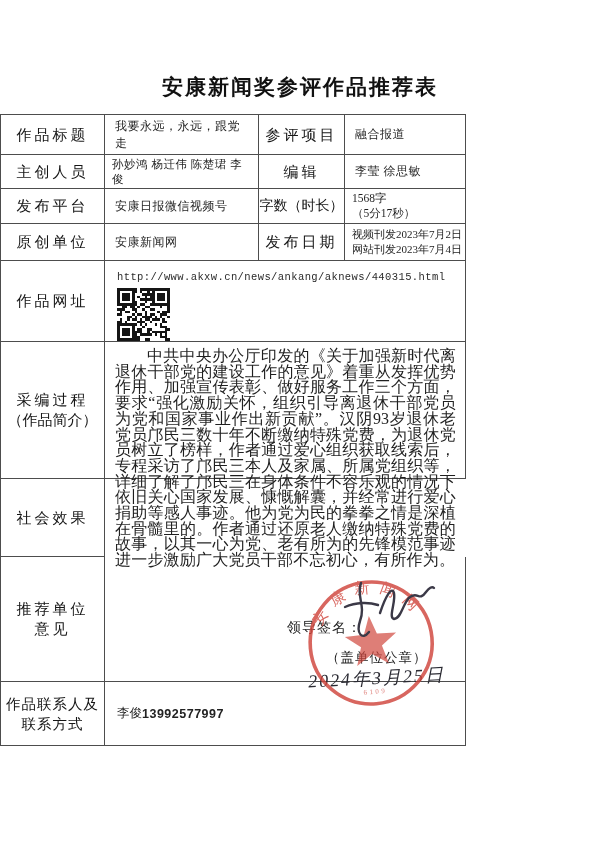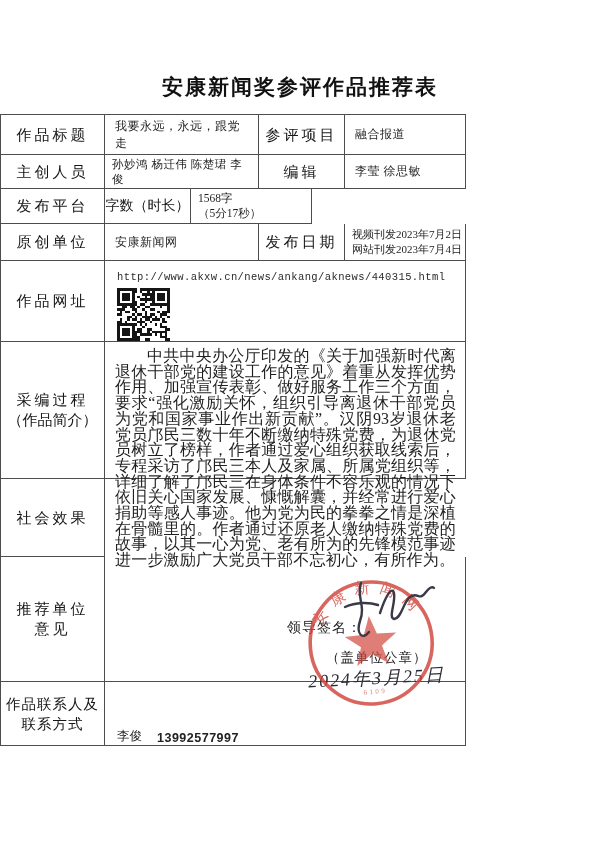--- a/index.html
+++ b/index.html
@@ -44,21 +44,21 @@
   .qr{margin:3px 0 0 12px;width:53px;height:53px;display:block;}
   
   .sig-label{position:absolute;left:182px;top:62px;font-size:14px;letter-spacing:1px;font-family:Liberation Mono, monospace;}
   .seal-note{position:absolute;left:221px;top:92px;font-size:13.5px;letter-spacing:1px;}
   .hand-date{
     position:absolute;left:203px;top:109px;font-size:18px;font-style:italic;
     transform:rotate(-3deg);letter-spacing:2px;color:#2b2b33;
   }
   .stamp{position:absolute;left:196px;top:14px;width:140px;height:140px;z-index:3;opacity:.82;transform:rotate(-5deg);pointer-events:none;}
   .signature{position:absolute;left:226px;top:14px;width:106px;height:84px;z-index:4;pointer-events:none;}
-  .contact{display:flex;align-items:flex-end;gap:15px;font-size:12.5px;padding-left:12px;}
+  .contact{display:flex;align-items:center;font-size:12.5px;padding-left:12px;}
   .contact .phone{font-family:"Liberation Sans","DejaVu Sans",sans-serif;font-weight:600;letter-spacing:.5px;color:#222;}
 </style>
 </head>
 <body>
 
 <div class="page">
 
   <h1 class="title">安康新闻奖参评作品推荐表</h1>
 
   <div class="form-table">
@@ -72,20 +72,21 @@
 
     <div class="tr" style="height:34px">
       <div class="td c1 label">主创人员</div>
       <div class="td c2 value" style="font-size:11.5px;padding-left:7px">孙妙鸿 杨迁伟 陈楚珺 李俊</div>
       <div class="td c3 label">编辑</div>
       <div class="td c4 value">李莹 徐思敏</div>
     </div>
 
     <div class="tr" style="height:35px">
       <div class="td c1 label">发布平台</div>
+      <div class="td c2 value">安康日报微信视频号</div>
       <div class="td c3 label tight">字数（时长）</div>
       <div class="td c4 value-lines">
         <div>1568字</div>
         <div>（5分17秒）</div>
       </div>
     </div>
 
     <div class="tr" style="height:37px">
       <div class="td c1 label">原创单位</div>
       <div class="td c2 value">安康新闻网</div>

